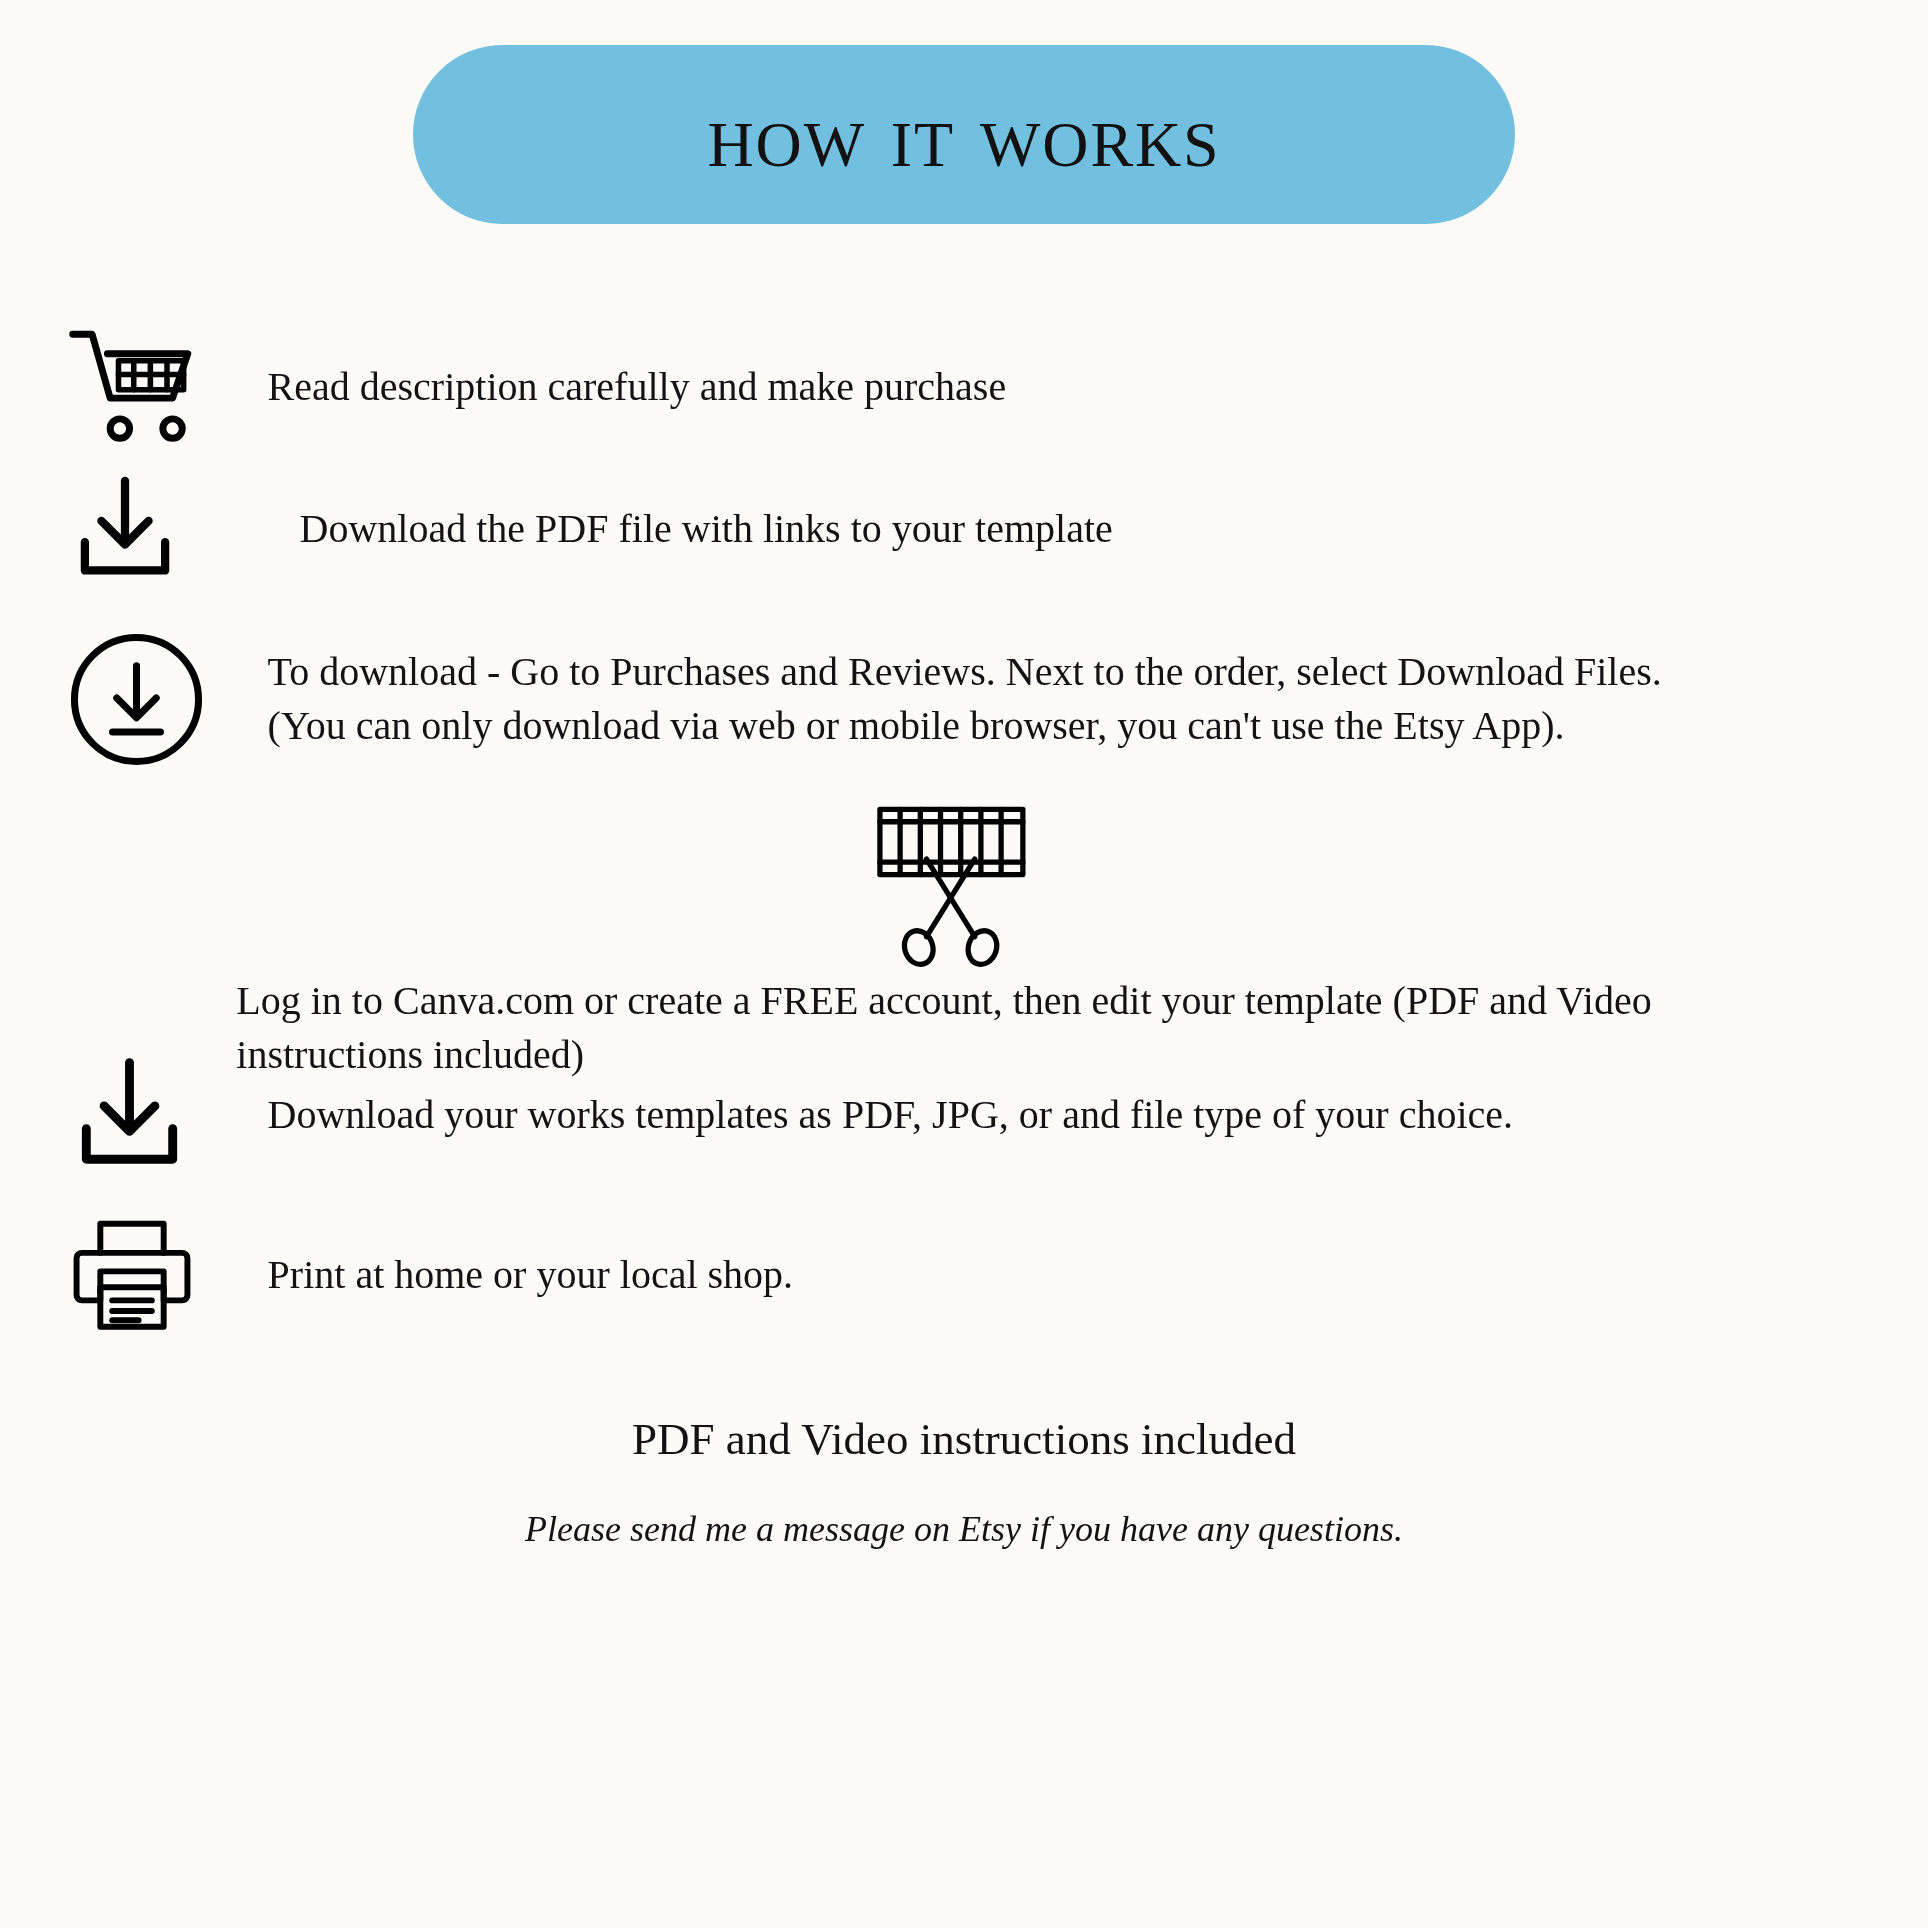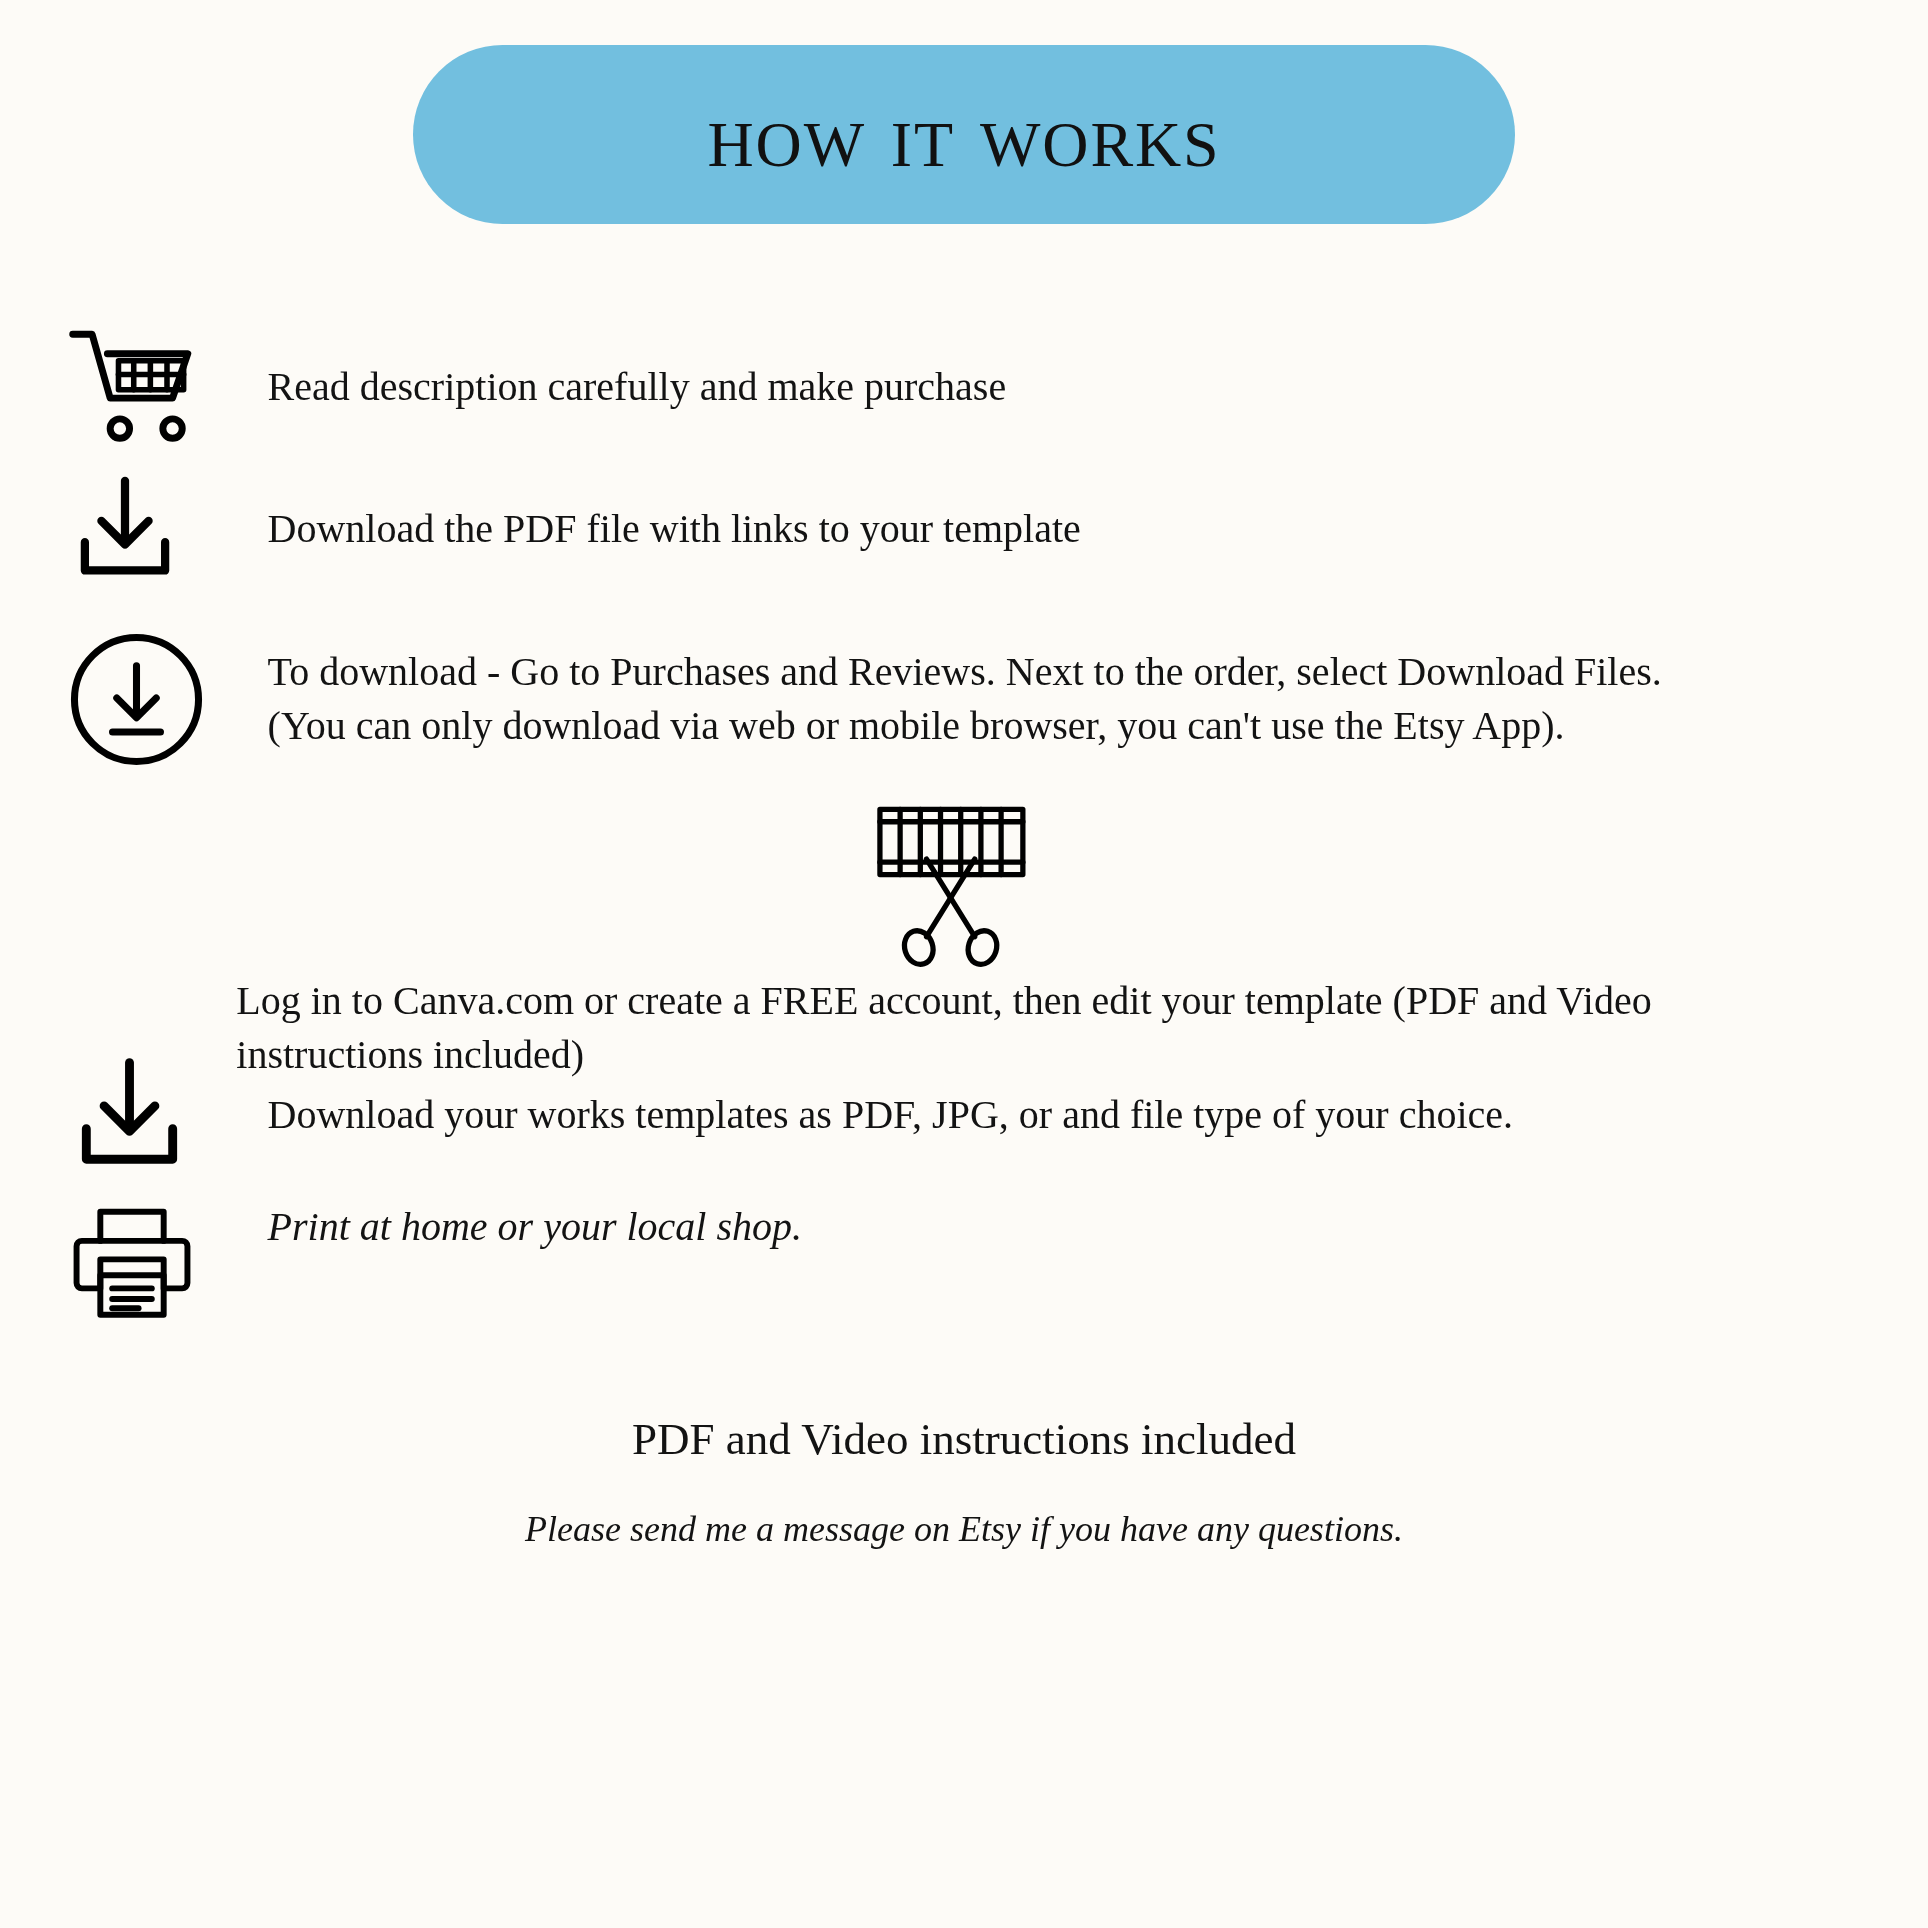--- a/index.html
+++ b/index.html
@@ -72,25 +72,25 @@
     font-size: 40px;
     line-height: 1.35;
     color: #131313;
     padding-left: 22.6px;
     padding-top: 3.8px;
     max-width: 1469px;
   }
 
   
   .s1 { height: 141px; align-items: center; text-align: right; }
-  .s2 { height: 141px; align-items: center; }
+  .s2 { height: 141px; align-items: center; gap: 32px; }
   .s3 { height: 202px; align-items: center; }
   .s4 { height: 231px; align-items: center; flex-direction: column; }
   .s5 { height: 165px; align-items: center; }
-  .s6 { height: 155px; align-items: flex-start; font-style: italic; }
+  .s6 { height: 155px; align-items: center; }
 
   .s1 .step-text { padding-top: 0; }
   .s3 .step-text { padding-top: 0; }
   .s4 .step-text { padding-top: 0; }
 
   
   .footer {
     margin-top: 62px;
     text-align: center;
   }

